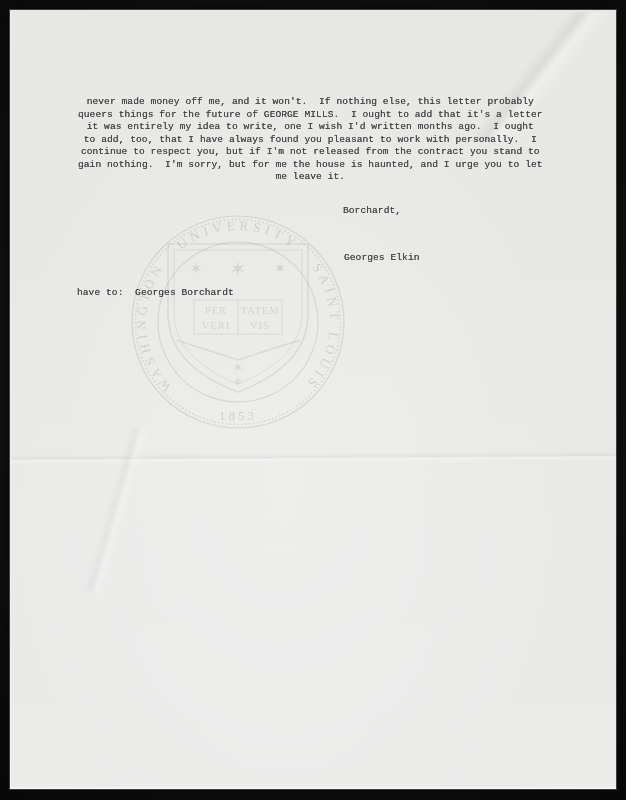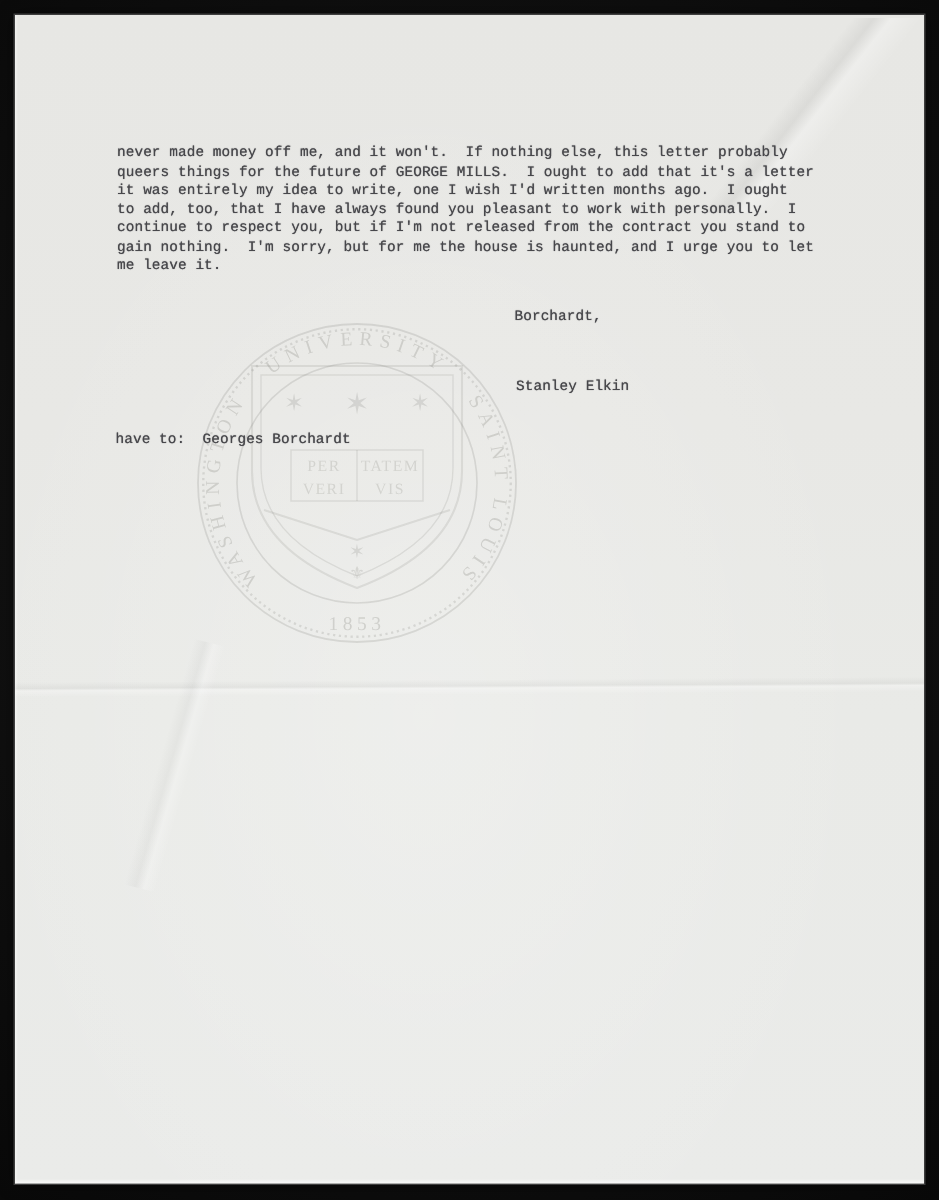--- a/index.html
+++ b/index.html
@@ -72,21 +72,21 @@
   }
   .typed {
     position: absolute;
     color: #47474b;
     font-size: 9.6px;
     line-height: 12.5px;
     letter-spacing: 0.05px;
     white-space: pre;
     text-shadow: 0 0 0.6px rgba(62,62,66,0.85);
   }
-  .body-text   { left: 68px;  top: 86px;  }
+  .body-text   { left: 68px;  top: 86px; text-align: center;  }
   .closing     { left: 333px; top: 195px; }
   .signature   { left: 334px; top: 242px; }
   .cc-line     { left: 67px;  top: 277px; }
   .seal {
     position: absolute;
     left: 108px;
     top: 192px;
     width: 240px;
     height: 240px;
     opacity: 0.9;
@@ -148,19 +148,19 @@
     </svg>
 
     <div class="typed body-text">never made money off me, and it won't.  If nothing else, this letter probably
 queers things for the future of GEORGE MILLS.  I ought to add that it's a letter
 it was entirely my idea to write, one I wish I'd written months ago.  I ought
 to add, too, that I have always found you pleasant to work with personally.  I
 continue to respect you, but if I'm not released from the contract you stand to
 gain nothing.  I'm sorry, but for me the house is haunted, and I urge you to let
 me leave it.</div>
     <div class="typed closing">Borchardt,</div>
-    <div class="typed signature">Stanley Elkin</div>
+    <div class="typed signature">Georges Elkin</div>
     <div class="typed cc-line">have to:  Georges Borchardt</div>
 
     <div class="paper-edge-left"></div>
     <div class="paper-edge-bottom"></div>
   </div>
 </div>
 
 </body></html>

